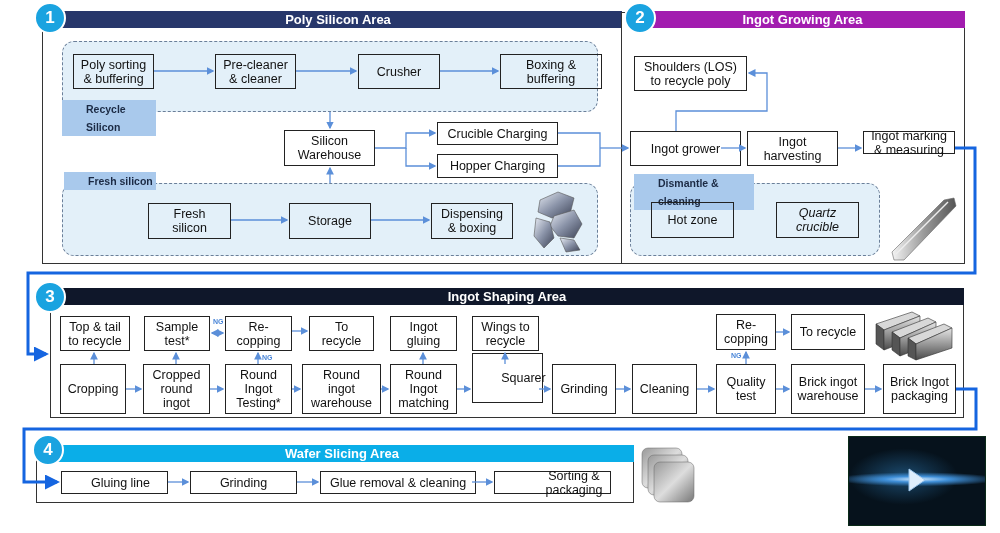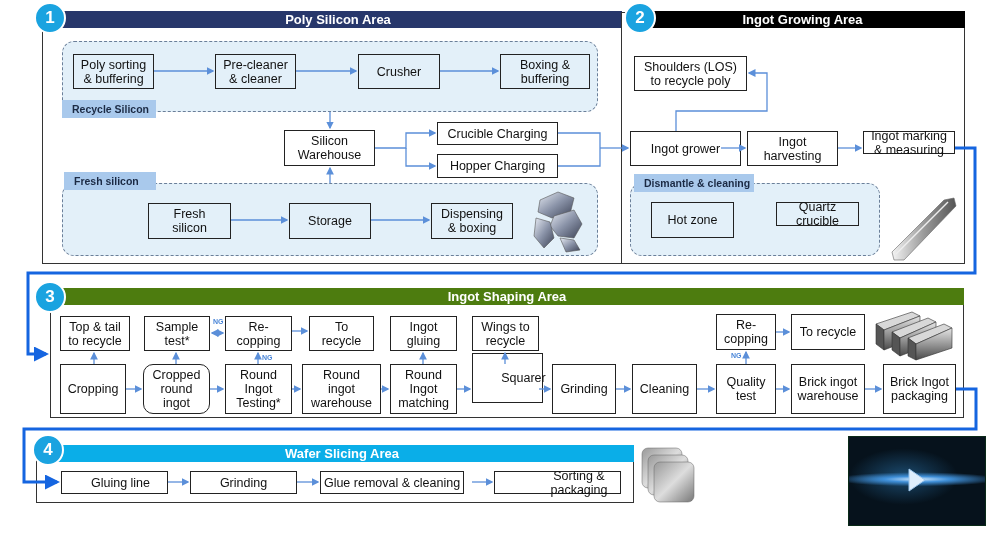--- a/index.html
+++ b/index.html
@@ -3,21 +3,21 @@
 <meta charset="utf-8">
 <style>
   html,body{margin:0;padding:0;background:#fff;}
   body{width:1000px;height:533px;position:relative;overflow:hidden;font-family:"Liberation Sans",sans-serif;}
   .panel{position:absolute;border:1px solid #333;background:#fff;box-sizing:border-box;}
   .hdr{position:absolute;height:17px;color:#fff;font-weight:bold;font-size:13px;line-height:17px;text-align:center;box-sizing:border-box;}
   .badge{position:absolute;width:28px;height:28px;border-radius:50%;background:#1aa3e0;color:#fff;font-weight:bold;font-size:17px;line-height:28px;text-align:center;border:2px solid #fff;box-sizing:content-box;}
   .box{position:absolute;border:1px solid #222;background:#fff;box-sizing:border-box;display:flex;align-items:center;justify-content:center;text-align:center;font-size:12.5px;line-height:14px;color:#111;white-space:pre-line;}
   .lbox{background:transparent;}
   .dash{position:absolute;border:1.3px dashed #6b7f99;border-radius:12px;background:#e3f0f9;box-sizing:border-box;}
-  .tag{position:absolute;background:#a9c9ec;color:#1b2a44;font-weight:bold;font-size:10.5px;line-height:18px;padding:0 0 0 10px;box-sizing:border-box;}
+  .tag{position:absolute;background:#a9c9ec;color:#1b2a44;font-weight:bold;font-size:10.5px;line-height:18px;padding:0 0 0 24px;box-sizing:border-box;}
   svg.wires{position:absolute;left:0;top:0;pointer-events:none;}
   .ng{position:absolute;font-size:7px;font-weight:bold;color:#4a86d8;}
   .img{position:absolute;}
 </style>
 </head>
 <body>
 
 <div class="panel" style="left:42px;top:12px;width:580px;height:252px;"></div>
 <div class="hdr" style="left:54px;top:11px;width:568px;background:#27376b;"><span>Poly Silicon Area</span></div>
 <div class="badge" style="left:34px;top:2px;">1</div>
@@ -25,21 +25,21 @@
 <div class="dash" style="left:62px;top:41px;width:536px;height:71px;"></div>
 <div class="tag" style="left:62px;top:100px;width:94px;">Recycle Silicon</div>
 <div class="dash" style="left:62px;top:183px;width:536px;height:73px;"></div>
 <div class="tag" style="left:64px;top:172px;width:92px;">Fresh silicon</div>
 
 <div class="box lbox" style="left:73px;top:54px;width:81px;height:35px;">Poly sorting
 &amp; buffering</div>
 <div class="box lbox" style="left:215px;top:54px;width:81px;height:35px;">Pre-cleaner
 &amp; cleaner</div>
 <div class="box lbox" style="left:358px;top:54px;width:82px;height:35px;">Crusher</div>
-<div class="box lbox" style="left:500px;top:54px;width:90px;height:35px;">Boxing &amp;
+<div class="box lbox" style="left:500px;top:54px;width:102px;height:35px;">Boxing &amp;
 buffering</div>
 
 <div class="box" style="left:284px;top:130px;width:91px;height:36px;">Silicon
 Warehouse</div>
 <div class="box" style="left:437px;top:122px;width:121px;height:23px;">Crucible Charging</div>
 <div class="box" style="left:437px;top:154px;width:121px;height:24px;">Hopper Charging</div>
 
 <div class="box lbox" style="left:148px;top:203px;width:83px;height:36px;">Fresh
 silicon</div>
 <div class="box lbox" style="left:289px;top:203px;width:82px;height:36px;">Storage</div>
@@ -54,71 +54,71 @@
         <stop offset="1" stop-color="#3c4255"></stop>
       </linearGradient>
     </defs>
   <polygon points="10,12 28,4 44,10 40,26 22,30 8,24" fill="url(#sg)" stroke="#555" stroke-width="0.6"></polygon>
   <polygon points="24,28 44,22 52,36 44,50 28,48 20,38" fill="url(#sg)" stroke="#555" stroke-width="0.6"></polygon>
   <polygon points="6,30 20,34 24,50 14,60 4,48" fill="url(#sg)" stroke="#555" stroke-width="0.6"></polygon>
   <polygon points="30,50 44,52 50,62 36,64" fill="url(#sg)" stroke="#555" stroke-width="0.6"></polygon>
 </svg>
 
 <div class="panel" style="left:621px;top:12px;width:344px;height:252px;"></div>
-<div class="hdr" style="left:640px;top:11px;width:325px;background:#000000;"><span>Ingot Growing Area</span></div>
+<div class="hdr" style="left:640px;top:11px;width:325px;background:#a21caf;"><span>Ingot Growing Area</span></div>
 <div class="badge" style="left:624px;top:2px;">2</div>
 
 <div class="box" style="left:634px;top:56px;width:113px;height:35px;">Shoulders (LOS)
 to recycle poly</div>
 <div class="box" style="left:630px;top:131px;width:111px;height:35px;">Ingot grower</div>
 <div class="box" style="left:747px;top:131px;width:91px;height:35px;">Ingot
 harvesting</div>
 <div class="box" style="left:863px;top:131px;width:92px;height:23px;">Ingot marking
 &amp; measuring</div>
 
 <div class="dash" style="left:630px;top:183px;width:250px;height:73px;"></div>
 <div class="tag" style="left:634px;top:174px;width:120px;">Dismantle &amp; cleaning</div>
 <div class="box lbox" style="left:651px;top:202px;width:83px;height:36px;">Hot zone</div>
-<div class="box lbox" style="left:776px;top:202px;width:83px;height:24px;">Quartz
+<div class="box lbox" style="left:776px;top:202px;width:83px;height:36px;font-style:italic;">Quartz
 crucible</div>
 
 <svg class="img" style="left:884px;top:192px;" width="78" height="72" viewBox="0 0 78 72">
   <defs>
       <linearGradient id="rg" x1="0" y1="0" x2="1" y2="0">
         <stop offset="0" stop-color="#f4f4f4"></stop>
         <stop offset="0.5" stop-color="#9a9a9a"></stop>
         <stop offset="1" stop-color="#555"></stop>
       </linearGradient>
     </defs>
   <polygon points="8,60 60,8 70,6 72,14 20,68 10,68" fill="url(#rg)" stroke="#666" stroke-width="0.6"></polygon>
   <line x1="12" y1="62" x2="64" y2="10" stroke="#eee" stroke-width="1.5"></line>
 </svg>
 
 <div class="panel" style="left:50px;top:288px;width:914px;height:130px;"></div>
-<div class="hdr" style="left:50px;top:288px;width:914px;background:#4d7c0f;"><span>Ingot Shaping Area</span></div>
+<div class="hdr" style="left:50px;top:288px;width:914px;background:#0f172a;"><span>Ingot Shaping Area</span></div>
 <div class="badge" style="left:34px;top:281px;">3</div>
 
 <div class="box" style="left:60px;top:316px;width:70px;height:35px;">Top &amp; tail
 to recycle</div>
 <div class="box" style="left:144px;top:316px;width:66px;height:35px;">Sample
 test*</div>
 <div class="box" style="left:225px;top:316px;width:67px;height:35px;">Re-
 copping</div>
 <div class="box" style="left:309px;top:316px;width:65px;height:35px;">To
 recycle</div>
 <div class="box" style="left:390px;top:316px;width:67px;height:35px;">Ingot
 gluing</div>
 <div class="box" style="left:472px;top:316px;width:67px;height:35px;">Wings to
 recycle</div>
 <div class="box" style="left:716px;top:314px;width:60px;height:36px;">Re-
 copping</div>
 <div class="box" style="left:791px;top:314px;width:74px;height:36px;">To recycle</div>
 
 <div class="box" style="left:60px;top:364px;width:66px;height:50px;">Cropping</div>
-<div class="box" style="left:143px;top:364px;width:67px;height:50px;border-radius:10px;">Cropped
+<div class="box" style="left:143px;top:364px;width:67px;height:50px;">Cropped
 round
 ingot</div>
 <div class="box" style="left:225px;top:364px;width:67px;height:50px;">Round
 Ingot
 Testing*</div>
 <div class="box" style="left:302px;top:364px;width:79px;height:50px;">Round
 ingot
 warehouse</div>
 <div class="box" style="left:390px;top:364px;width:67px;height:50px;">Round
 Ingot
@@ -156,22 +156,22 @@
       <polygon points="42,34 78,18 78,38 42,50" fill="url(#bg)"></polygon>
   </g>
 </svg>
 
 <div class="panel" style="left:36px;top:445px;width:598px;height:58px;"></div>
 <div class="hdr" style="left:50px;top:445px;width:584px;background:#0aaee8;"><span>Wafer Slicing Area</span></div>
 <div class="badge" style="left:32px;top:434px;">4</div>
 
 <div class="box" style="left:61px;top:471px;width:107px;height:23px;padding-left:12px;">Gluing line</div>
 <div class="box" style="left:190px;top:471px;width:107px;height:23px;">Grinding</div>
-<div class="box" style="left:320px;top:471px;width:144px;height:23px;">Glue removal &amp; cleaning</div>
-<div class="box" style="left:494px;top:471px;width:127px;height:23px;padding-left:43px;">Sorting &amp; packaging</div>
+<div class="box" style="left:320px;top:471px;width:156px;height:23px;">Glue removal &amp; cleaning</div>
+<div class="box" style="left:494px;top:471px;width:117px;height:23px;padding-left:43px;">Sorting &amp; packaging</div>
 
 <svg class="img" style="left:640px;top:446px;" width="58" height="68" viewBox="0 0 58 68">
   <defs>
       <linearGradient id="wg" x1="0" y1="0" x2="1" y2="1">
         <stop offset="0" stop-color="#999"></stop>
         <stop offset="0.5" stop-color="#ddd"></stop>
         <stop offset="1" stop-color="#777"></stop>
       </linearGradient>
     </defs>
   <rect x="2" y="2" width="40" height="40" rx="6" fill="url(#wg)" stroke="#666" stroke-width="0.5"></rect>

